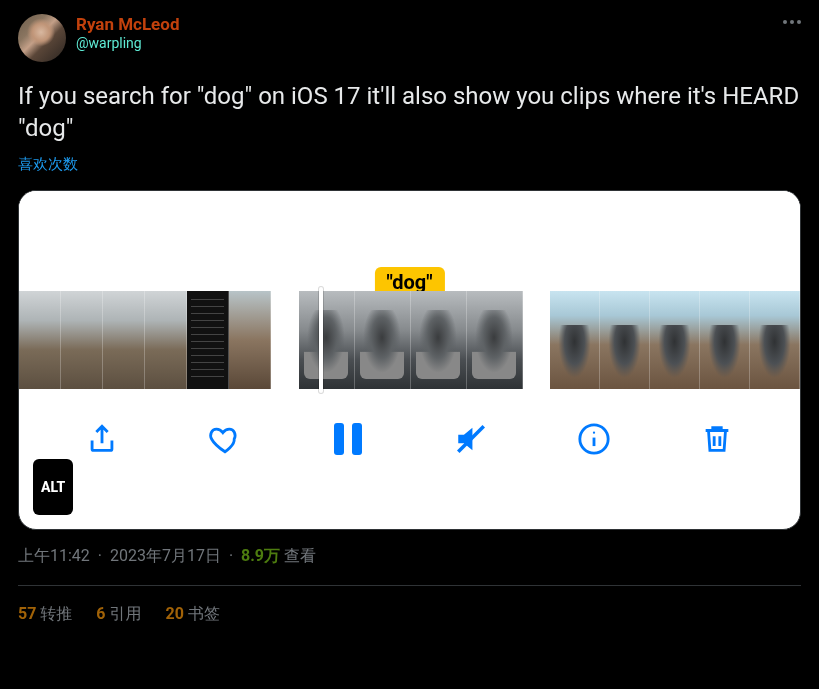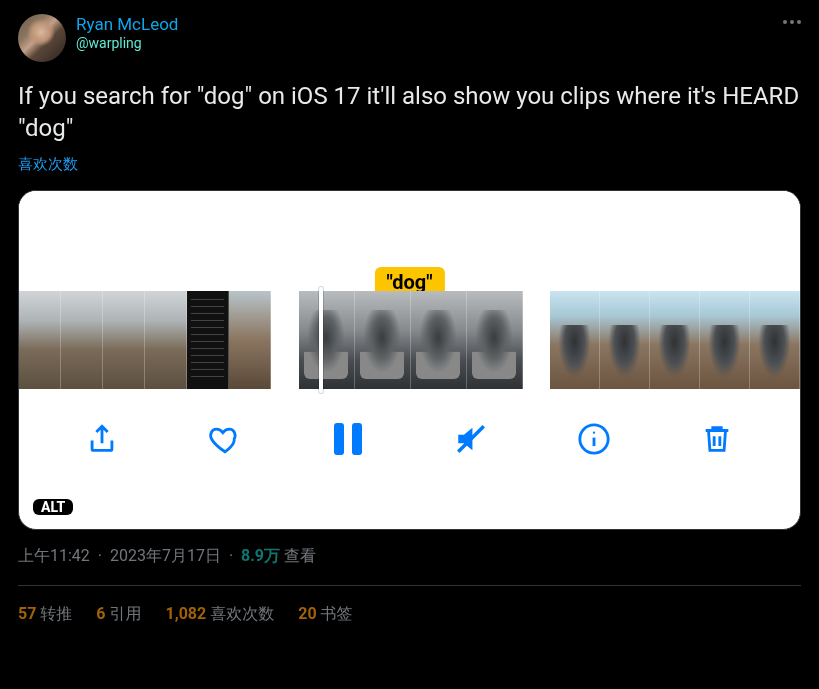--- a/index.html
+++ b/index.html
@@ -17,21 +17,21 @@
   .avatar {
     width: 48px; height: 48px; border-radius: 50%;
     background: linear-gradient(135deg,#6b5b4a 0%,#8a7560 30%,#c4a088 45%,#5a4638 60%,#2a2420 100%);
     flex-shrink: 0; position: relative; overflow: hidden;
   }
   .avatar::after {
     content:""; position:absolute; inset:0;
     background: radial-gradient(circle at 48% 38%, #d8b8a0 0%, #c09578 22%, transparent 36%);
   }
   .name-block { display: flex; flex-direction: column; line-height: 1.25; }
-  .display-name { font-weight: 400; font-size: 17px; color: #0ea5e9; }
+  .display-name { font-weight: 700; font-size: 17px; color: #c2410c; }
   .handle { color: #5eead4; font-size: 14px; }
   .more-icon { margin-left: auto; color: #71767b; display:flex; gap:3px; padding-top:6px; }
   .more-icon span { width:4px; height:4px; background:#71767b; border-radius:50%; display:block; }
   .tweet-text { font-size: 24px; line-height: 1.35; margin-top: 18px; color:#e7e9ea; }
   .translate-link { color:#1d9bf0; font-size:15px; margin-top:10px; display:inline-block; }
   .media-card {
     margin-top: 16px;
     background: #fff;
     border: 1px solid #2f3336;
     border-radius: 18px;
@@ -96,25 +96,25 @@
     display:flex; justify-content:space-around; align-items:center;
     height: 90px; padding: 10px 22px 0;
   }
   .tool-btn { color:#007aff; display:flex; align-items:center; justify-content:center; width:40px; height:40px; }
   .tool-btn svg { width:34px; height:34px; stroke:#007aff; fill:none; stroke-width:2; }
   .pause-bars { display:flex; gap:8px; }
   .pause-bars span { width:10px; height:32px; background:#007aff; border-radius:3px; }
   .alt-badge {
     position:absolute; left:14px; bottom:14px;
     background:#000; color:#fff; font-weight:800; font-size:14px;
-    padding:0 8px; border-radius:6px;
+    padding:20px 8px; border-radius:6px;
   }
   .meta-line { color:#71767b; font-size:16px; margin-top:16px; }
   .meta-line .sep { margin:0 4px; }
-  .meta-line .strong { color:#0f766e; font-weight:700; }
+  .meta-line .strong { color:#4d7c0f; font-weight:700; }
   .divider { height:1px; background:#2f3336; margin-top:18px; }
   .stats { display:flex; gap:24px; margin-top:18px; font-size:16px; color:#71767b; }
   .stats .num { color:#a16207; font-weight:700; margin-right:4px; }
 </style>
 </head>
 <body>
 
 
 
 <div class="header">
@@ -212,18 +212,17 @@
   <span class="sep">·</span>
   <span class="strong">8.9万</span>
   <span>查看</span>
 </div>
 
 <div class="divider"></div>
 
 <div class="stats">
   <div><span class="num">57</span><span>转推</span></div>
   <div><span class="num">6</span><span>引用</span></div>
-  <div><span class="num">1,082</span><span>喜欢次数</span></div>
   <div><span class="num">20</span><span>书签</span></div>
 </div>
 
 
 
 
 </body></html>

